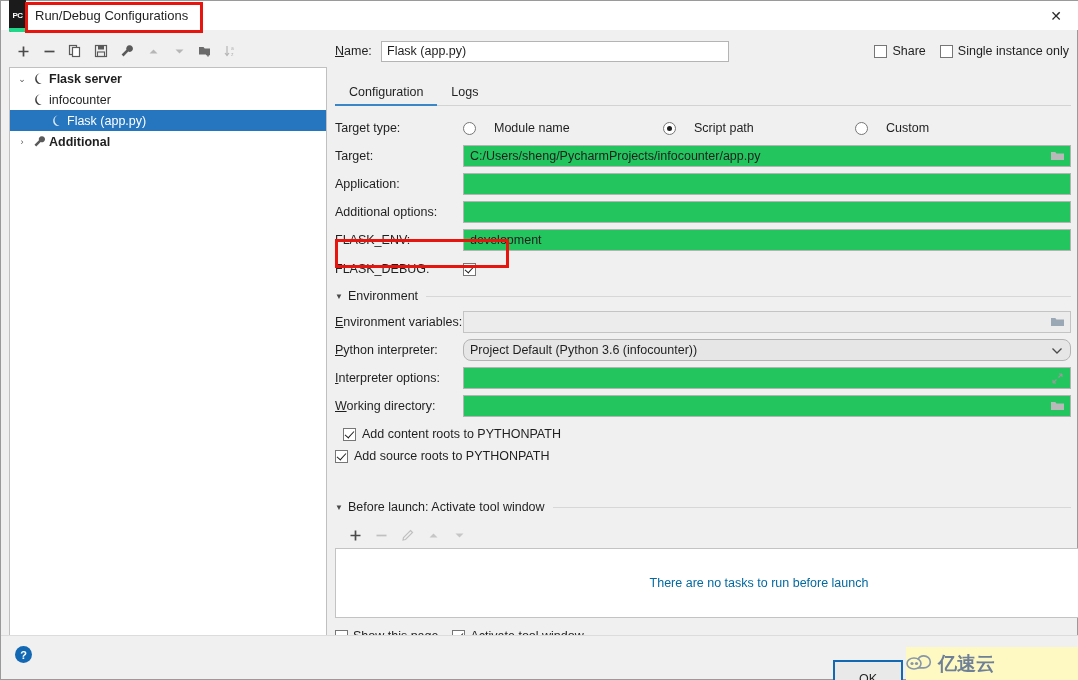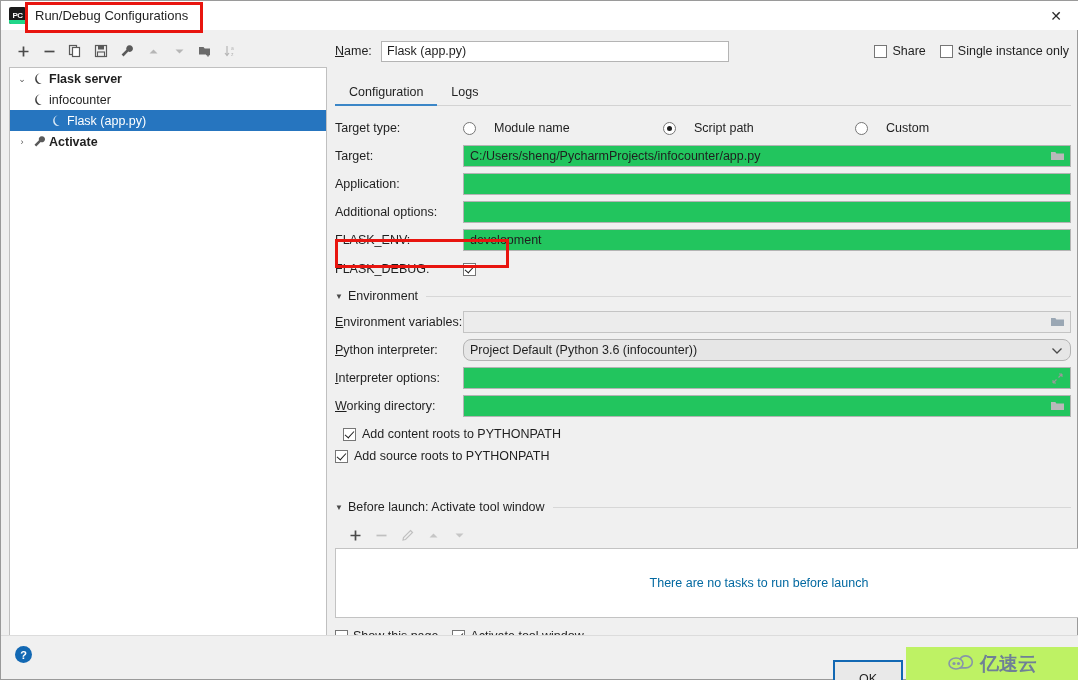--- a/index.html
+++ b/index.html
@@ -20,21 +20,21 @@
   }
 
   
   .titlebar {
     position: absolute; left: 0; top: 0;
     width: 1078px; height: 29px;
     background: #ffffff;
     display: flex; align-items: center;
   }
   .pc-icon {
-    width: 17px; height: 17px; margin-left: 8px;
+    width: 17px; height: 33px; margin-left: 8px;
     background: #1b1b1b;
     border-radius: 2px;
     position: relative;
     display: flex; align-items: center; justify-content: center;
     overflow: hidden;
     flex: 0 0 auto;
   }
   .pc-icon .pc-text {
     font-size: 8px; font-weight: bold; color: #ffffff;
     letter-spacing: -0.5px; line-height: 1; z-index: 2;
@@ -245,22 +245,22 @@
   }
   .btn.primary { background: #e9e9e9; border: 2px solid #1268b3; }
   #btn-ok { left: 832px; }
   #btn-cancel { left: 910px; }
   #btn-apply { left: 988px; }
 
   
   .watermark {
     position: absolute; left: 905px; top: 646px;
     width: 173px; height: 34px;
-    background: #bef264;
-    display: flex; align-items: center; justify-content: center;
+    background: #fef9c3;
+    display: flex; align-items: center; justify-content: flex-start;
     gap: 6px; z-index: 60;
   }
   .wm-cloud { color: #8796a8; font-size: 19px; line-height: 1; }
   .wm-text { color: #6f8096; font-size: 19px; font-weight: bold; letter-spacing: 0px; }
 </style>
 </head>
 <body>
 
 <div class="window">
 
@@ -356,21 +356,21 @@
         </span>
         <span class="tlabel">Flask (app.py)</span>
       </div>
       <div class="tree-row">
         <span class="tw">›</span>
         <span class="ticon">
           <svg width="13" height="13" viewBox="0 0 14 14">
               <path d="M9.5 1.3a3.3 3.3 0 0 0-3.1 4.4L1.6 10.5l1.9 1.9 4.8-4.8A3.3 3.3 0 1 0 9.5 1.3z" fill="#5a5a5a"></path>
             </svg>
         </span>
-        <span class="tlabel bold">Activate</span>
+        <span class="tlabel bold">Additional</span>
       </div>
     </div>
   </div>
 
   <div class="right-pane">
 
     <div class="name-row">
       <div class="name-label"><u>N</u>ame:</div>
       <div class="name-input">Flask (app.py)</div>
     </div>

